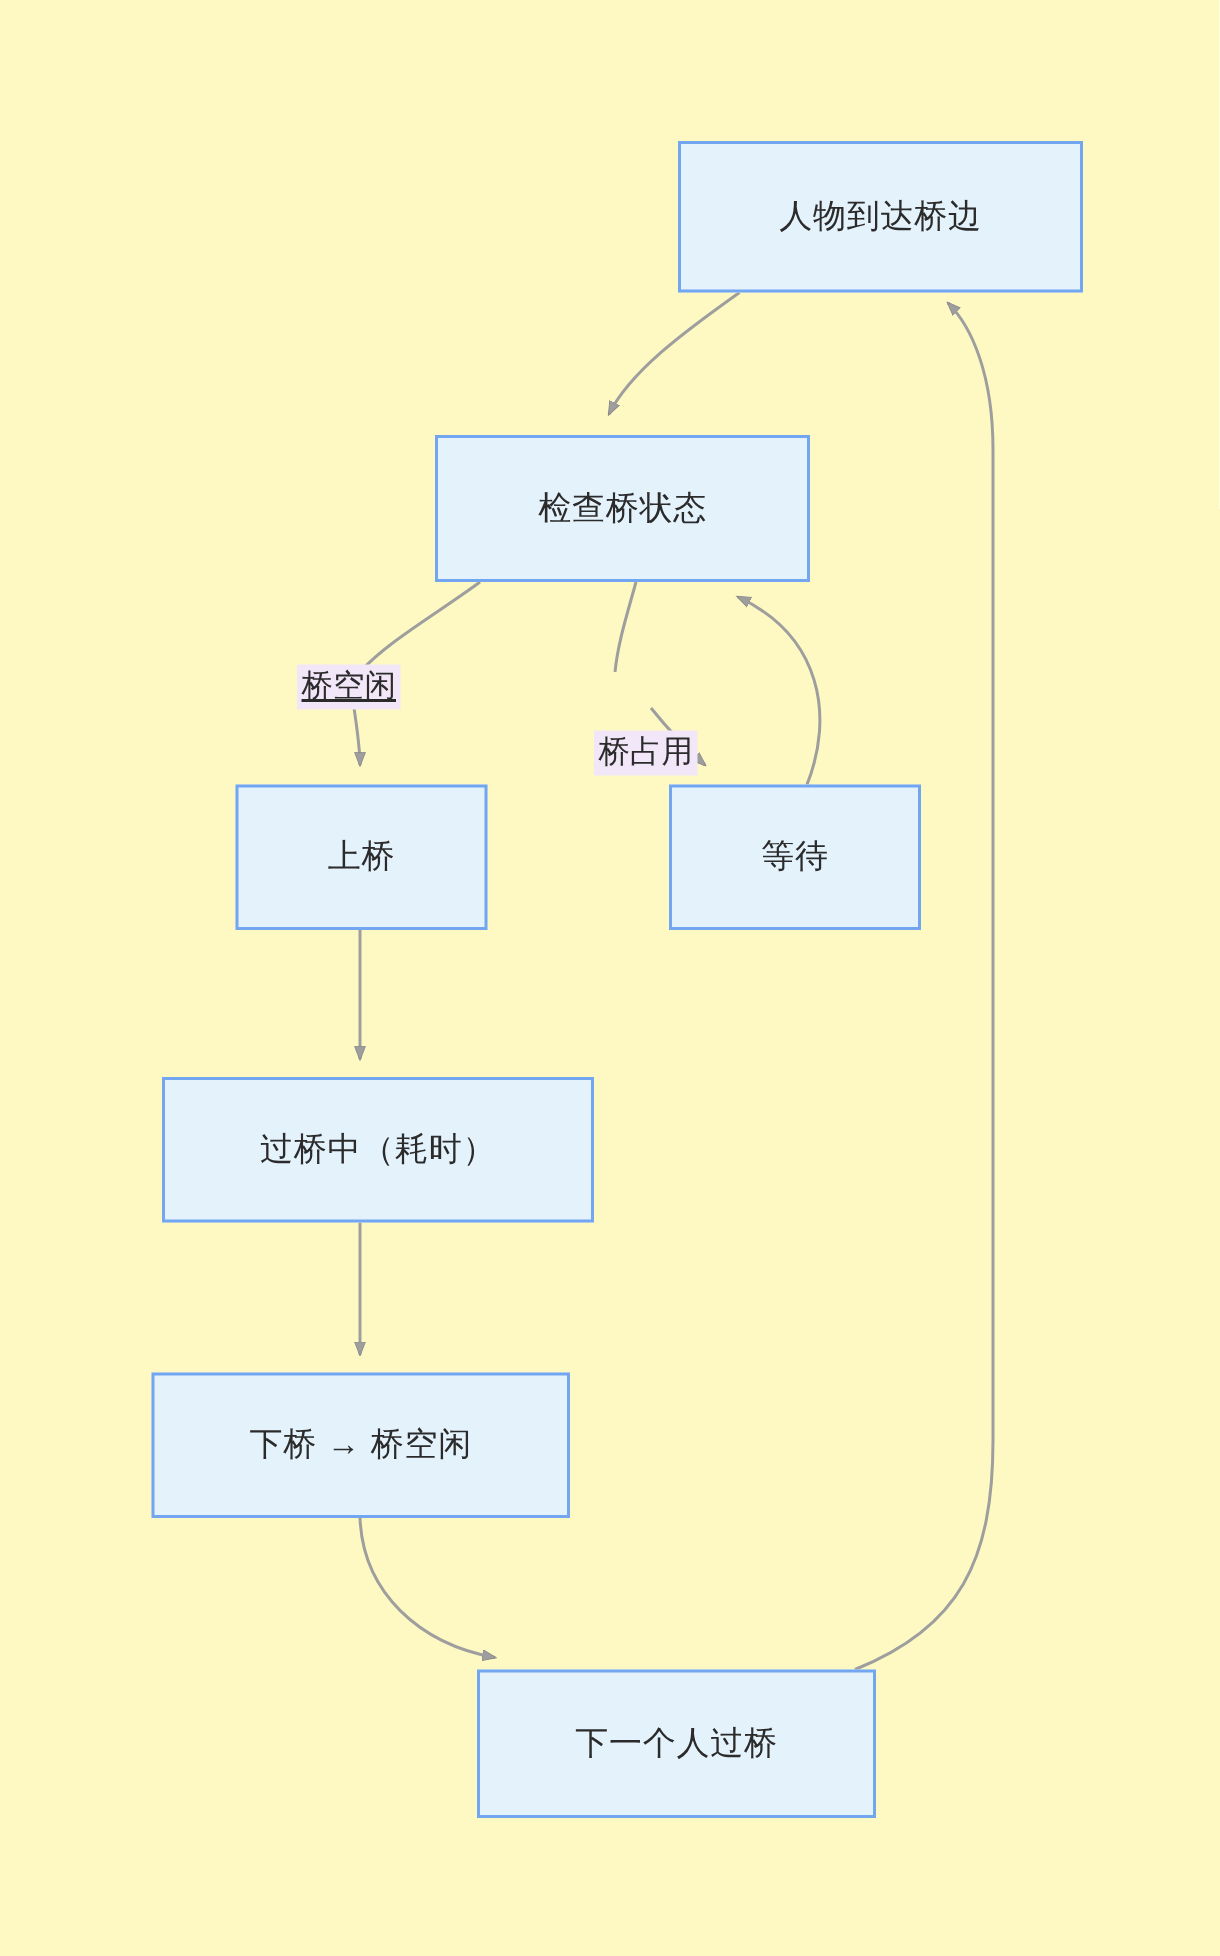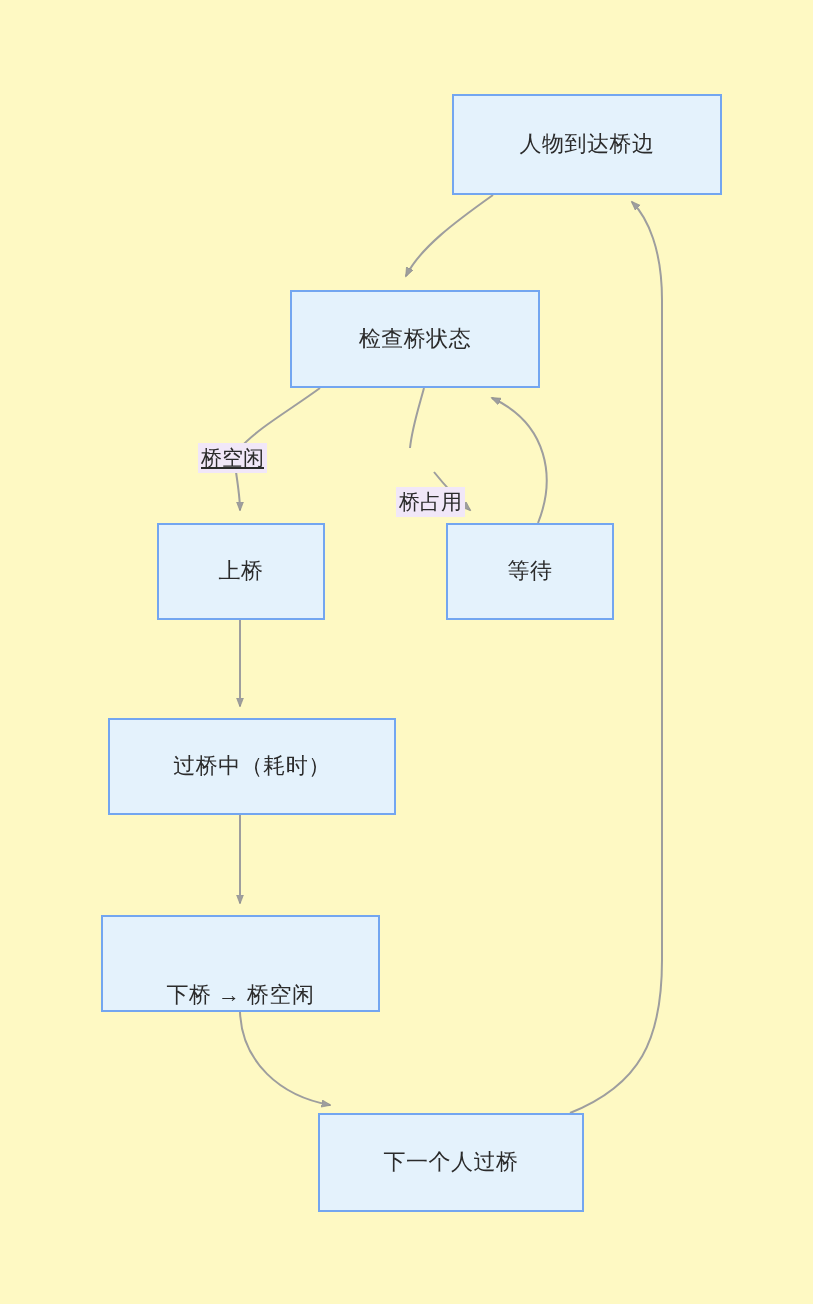--- a/index.html
+++ b/index.html
@@ -95,21 +95,21 @@
   </div>
 
   <div class="node" style="left:424px; top:523px; width:168px; height:97px;margin-left:22px;">
     <span>等待</span>
   </div>
 
   <div class="node" style="left:96px; top:718px; width:288px; height:97px;margin-left:12px;">
     <span>过桥中（耗时）</span>
   </div>
 
-  <div class="node" style="left:101px; top:915px; width:279px; height:97px;align-items:flex-end;">
+  <div class="node" style="left:101px; top:915px; width:279px; height:97px;">
     <span>下桥 → 桥空闲</span>
   </div>
 
   <div class="node" style="left:318px; top:1113px; width:266px; height:99px;">
     <span>下一个人过桥</span>
   </div>
 
   <div class="edge-label" style="left:198px; top:443px;text-decoration:underline;">桥空闲</div>
 
   <div class="edge-label" style="left:396px; top:443px;margin-top:44px;">桥占用</div>

